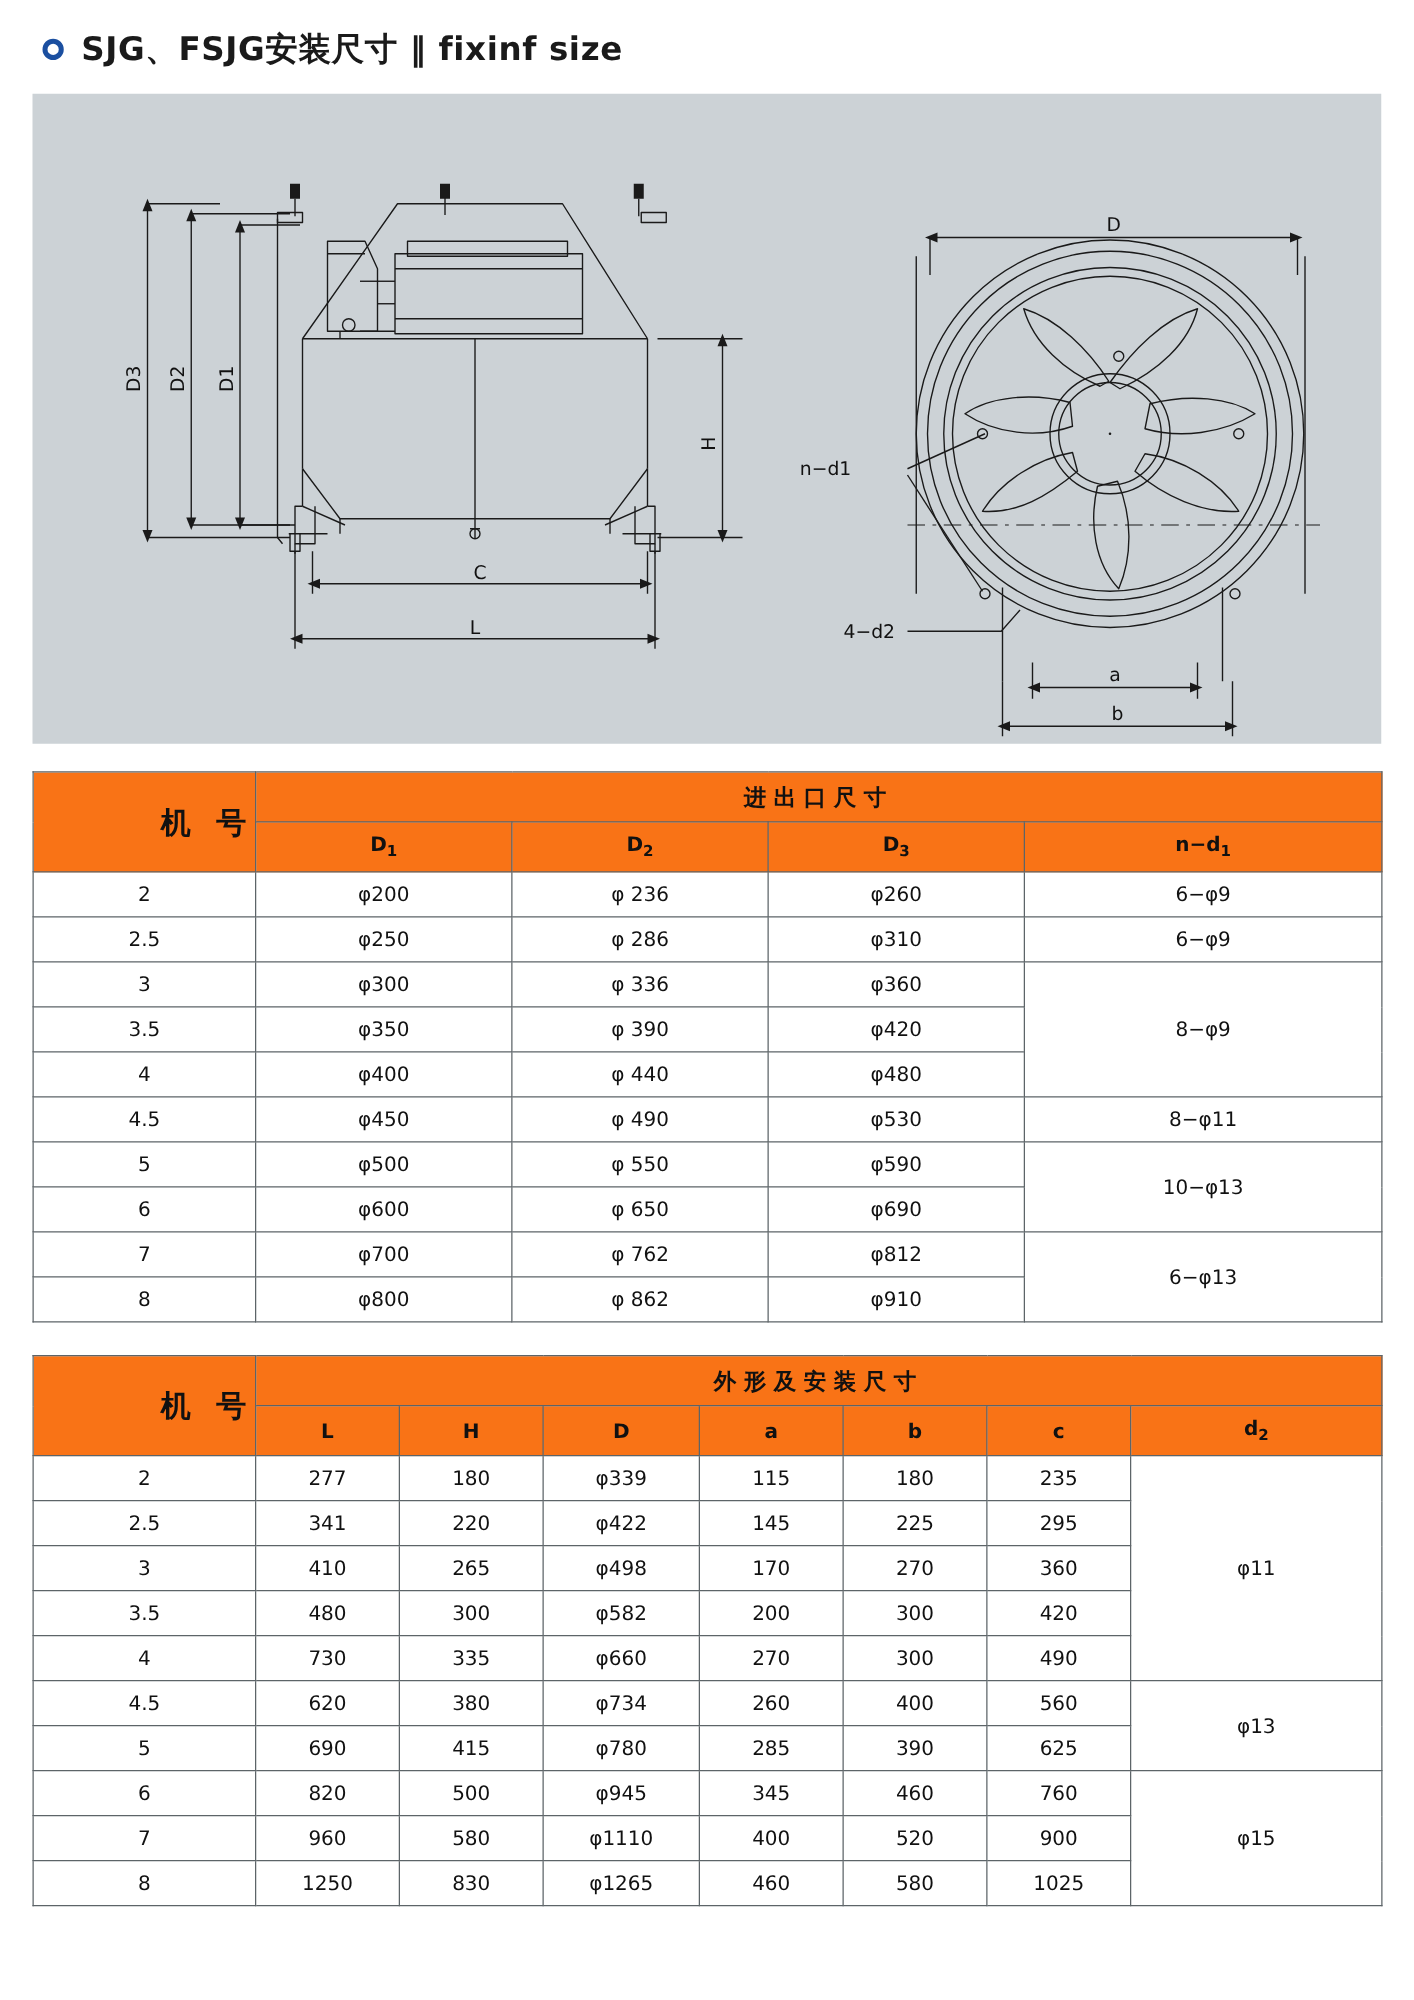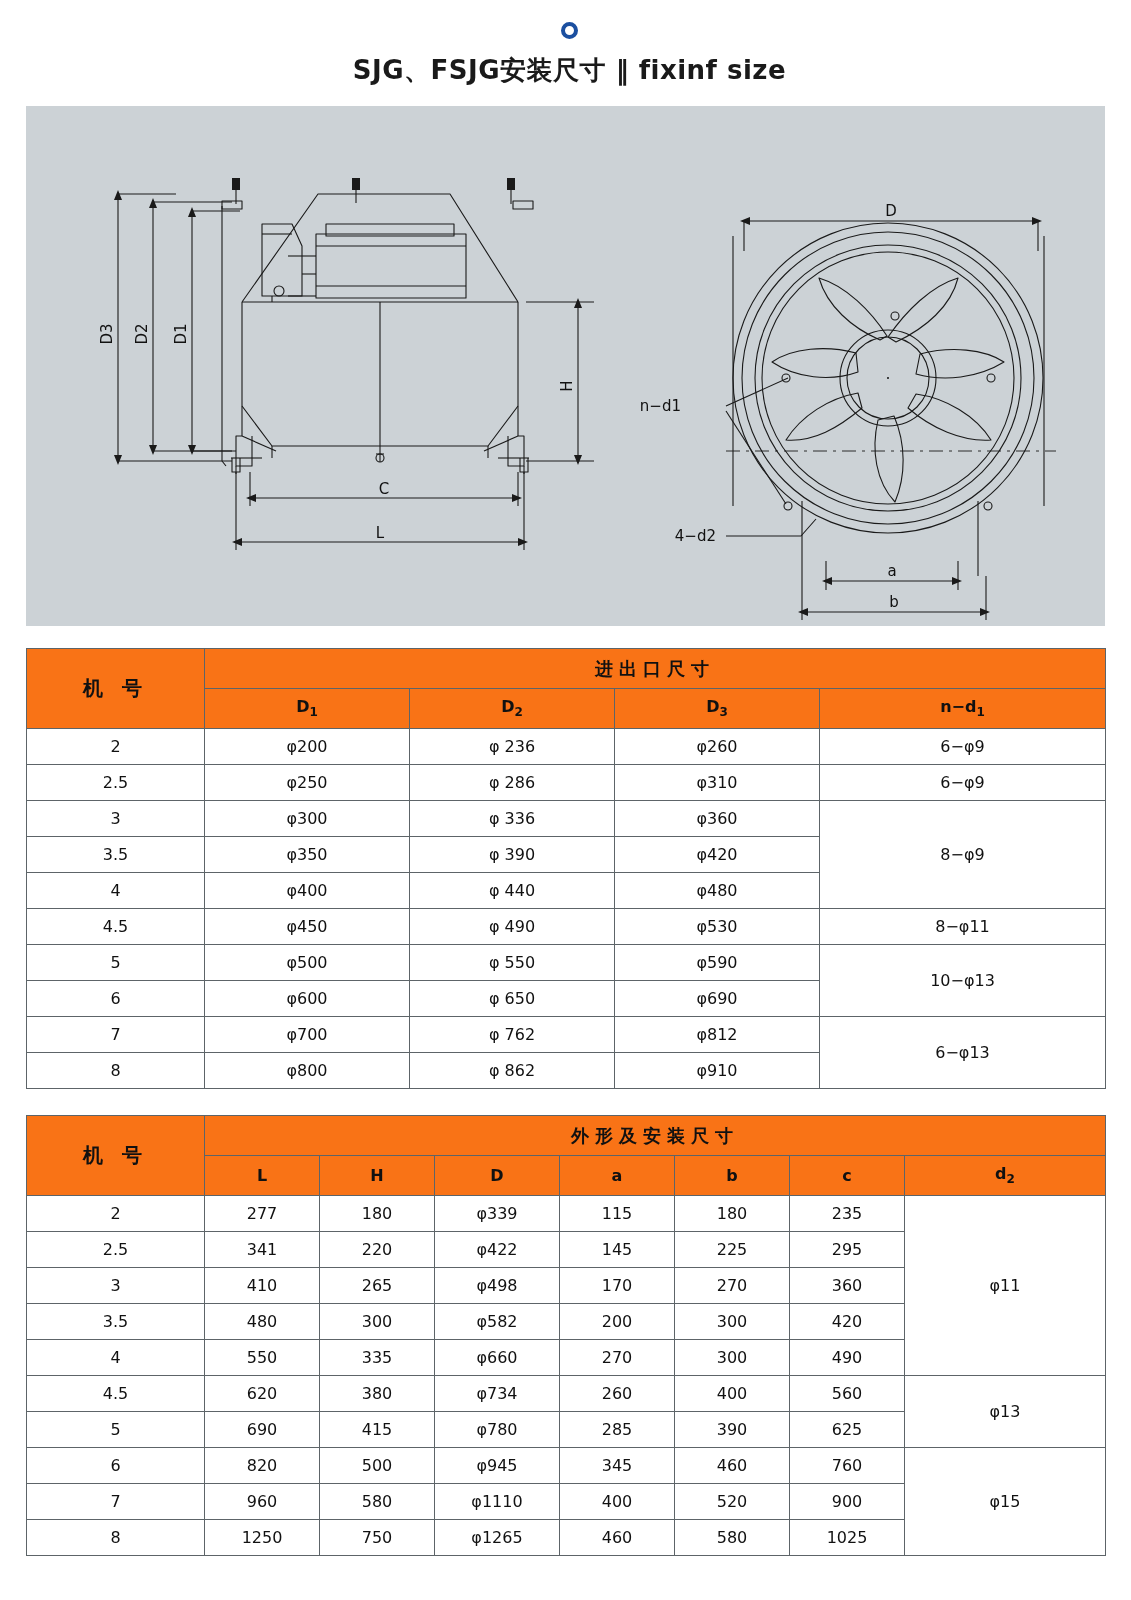--- a/index.html
+++ b/index.html
@@ -22,21 +22,20 @@
     position: relative;
   }
 
   
   .title-row {
     display: flex;
     align-items: center;
     gap: 14px;
     margin-bottom: 18px;
     padding-left: 8px;
-    flex-direction: column;
   }
   .title-bullet {
     width: 17px;
     height: 17px;
     border-radius: 50%;
     border: 4px solid #1b4fa0;
     background: #ffffff;
     flex: none;
   }
   .title-text {
@@ -72,22 +71,23 @@
     font-size: 16px;
     color: #111;
     font-family: "DejaVu Sans", "Liberation Sans", sans-serif;
   }
   thead th {
     background: #f97316;
     font-weight: bold;
     height: 40px;
   }
   .hdr-jihao {
-    font-size: 20px;
+    font-size: 24px;
     letter-spacing: 6px;
+    text-align: right;
   }
   .hdr-group {
     font-size: 18px;
     letter-spacing: 6px;
   }
   tbody td {
     height: 36px;
     background: #ffffff;
   }
   .sub { font-size: 12px; vertical-align: sub; }
@@ -440,21 +440,21 @@
         <td>3.5</td>
         <td>480</td>
         <td>300</td>
         <td>φ582</td>
         <td>200</td>
         <td>300</td>
         <td>420</td>
       </tr>
       <tr>
         <td>4</td>
-        <td>550</td>
+        <td>730</td>
         <td>335</td>
         <td>φ660</td>
         <td>270</td>
         <td>300</td>
         <td>490</td>
       </tr>
       <tr>
         <td>4.5</td>
         <td>620</td>
         <td>380</td>
@@ -488,21 +488,21 @@
         <td>960</td>
         <td>580</td>
         <td>φ1110</td>
         <td>400</td>
         <td>520</td>
         <td>900</td>
       </tr>
       <tr>
         <td>8</td>
         <td>1250</td>
-        <td>750</td>
+        <td>830</td>
         <td>φ1265</td>
         <td>460</td>
         <td>580</td>
         <td>1025</td>
       </tr>
     </tbody>
   </table>
 
 </div>
 

